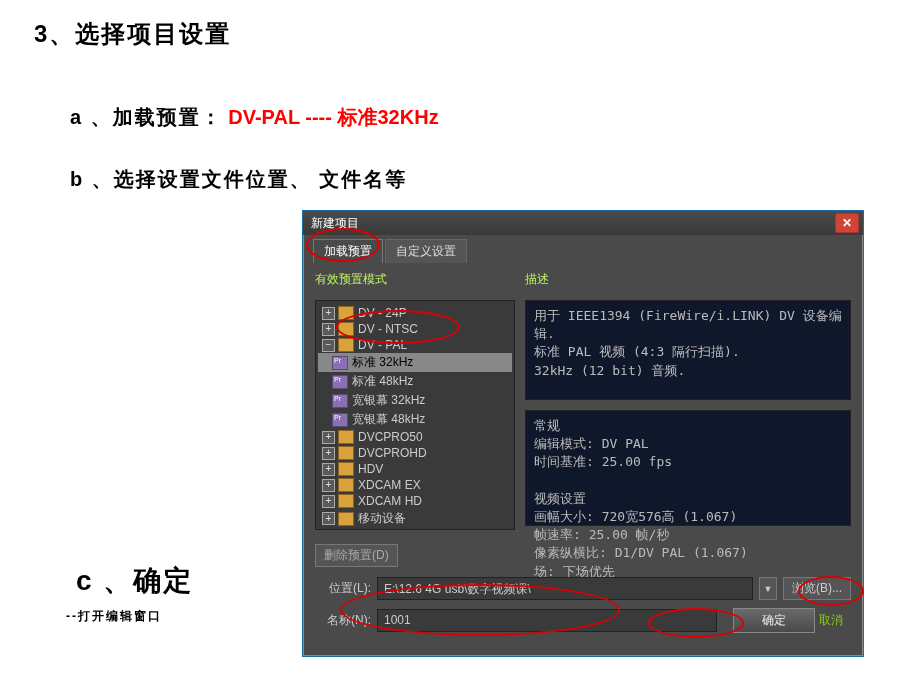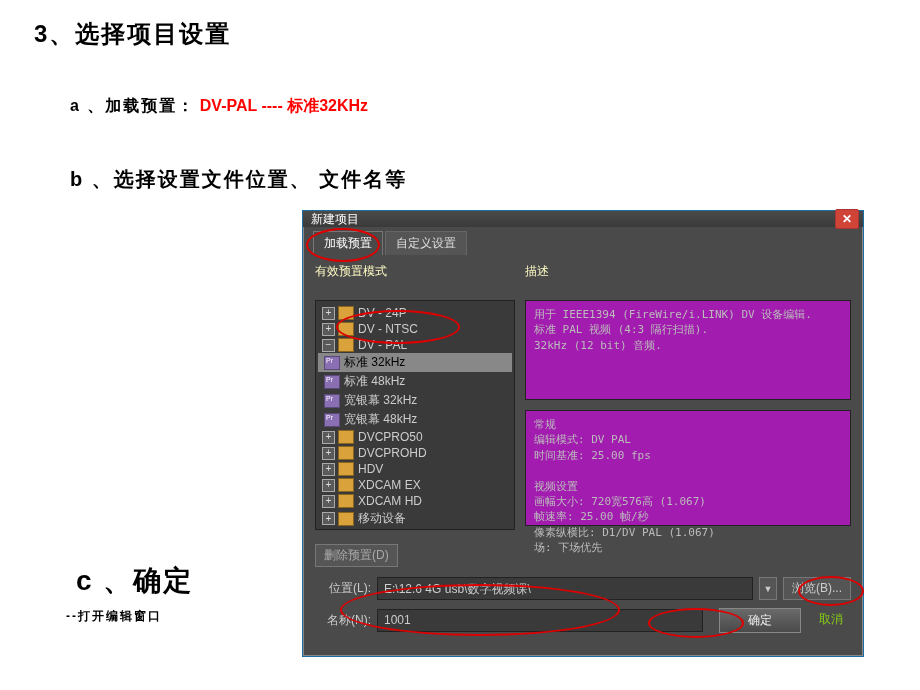--- a/index.html
+++ b/index.html
@@ -1,55 +1,55 @@
 <!DOCTYPE html>
 <html><head>
 <meta charset="utf-8">
 <style>
 body{margin:0;padding:0;font-family:"Microsoft YaHei","SimSun",sans-serif;background:#fff;width:920px;height:690px;position:relative}
 .outer-text{position:absolute}
 .h1{left:34px;top:18px;font-size:24px;font-weight:bold;letter-spacing:2px}
-.line-a{left:70px;top:96px;font-size:16px}
+.line-a{left:70px;top:104px;font-size:20px}
 .line-a .black{font-weight:bold;letter-spacing:2px}
 .line-a .red{color:#ff0000;font-weight:bold}
 .line-b{left:70px;top:166px;font-size:20px;font-weight:bold;letter-spacing:2px}
 .line-c{left:76px;top:562px;font-size:28px;font-weight:bold;letter-spacing:2px}
 .line-d{left:66px;top:608px;font-size:12px;font-weight:bold;letter-spacing:2px}
 .dialog{position:absolute;left:302px;top:210px;width:560px;height:445px;background:#4a4a4a;border:1px solid #1a6ea5;box-shadow:0 0 0 1px #888 inset;font-size:12px;color:#ccc}
-.titlebar{height:16px;background:linear-gradient(#4a4a4a,#3a3a3a);display:flex;align-items:center;padding:0 4px}
+.titlebar{height:24px;background:linear-gradient(#4a4a4a,#3a3a3a);display:flex;align-items:center;padding:0 4px}
 .titlebar-text{flex:1;color:#fff;padding-left:4px}
 .close-btn{width:22px;height:18px;background:#d04437;border:1px solid #a33;border-radius:2px;display:flex;align-items:center;justify-content:center;color:#fff;font-size:12px;font-weight:bold}
 .tab-row{display:flex;padding:4px 6px 0 10px;gap:2px}
 .tab{padding:3px 10px;background:#555;border:1px solid #666;border-bottom:none;color:#ddd;font-size:12px}
 .tab.active{background:#4a4a4a;color:#fff;border-color:#777}
 .content{padding:8px 12px;display:flex;gap:10px}
 .left-panel{width:200px}
-.panel-label{font-size:12px;color:#fef9c3;margin-bottom:20px}
+.panel-label{font-size:12px;color:#bef264;margin-bottom:12px}
 .tree-box{background:#3a3a3a;border:1px solid #222;height:220px;overflow:auto;padding:4px 2px;font-size:12px}
 .tree-item{display:flex;align-items:center;padding:1px 2px;white-space:nowrap}
 .tree-item.l1{padding-left:4px}
-.tree-item.l2{padding-left:6px}
+.tree-item.l2{padding-left:14px}
 .expander{width:11px;height:11px;border:1px solid #aaa;background:#5a5a5a;display:inline-flex;align-items:center;justify-content:center;margin-right:3px;font-size:10px;line-height:1;color:#ddd}
 .folder{width:14px;height:12px;background:#d9a23a;border:1px solid #8a6520;margin-right:4px;display:inline-block}
 .preset-icon{width:14px;height:12px;background:#8a6fb3;border:1px solid #5a4a7a;margin-right:4px;display:inline-block;position:relative}
 .preset-icon::after{content:"Pr";position:absolute;font-size:7px;color:#fff;left:1px;top:0}
 .tree-item.selected{background:#888;color:#000}
 .right-panel{flex:1}
-.desc-box,.general-box{background:#a21caf;border:1px solid #222;padding:6px 8px;font-size:11px;color:#bbb;line-height:1.4;font-family:"SimSun",monospace}
+.desc-box,.general-box{background:#0f172a;border:1px solid #222;padding:6px 8px;font-size:13px;color:#bbb;line-height:1.4;font-family:"SimSun",monospace}
 .desc-box{height:86px;margin-bottom:10px}
 .general-box{height:102px}
 .delete-row{padding:0 12px;margin-top:6px}
 .btn-small{background:#555;border:1px solid #777;color:#aaa;padding:2px 8px;font-size:12px;display:inline-block}
 .bottom-area{padding:10px 12px 8px 12px}
 .field-row{display:flex;align-items:center;margin-bottom:8px;gap:6px}
 .field-label{width:56px;font-size:12px;color:#ccc;text-align:right}
 .field-input{flex:1;background:#3a3a3a;border:1px solid #222;color:#ccc;padding:3px 6px;font-size:12px;height:15px}
 .browse-btn{background:#555;border:1px solid #777;color:#ccc;padding:2px 8px;font-size:12px}
 .dropdown-arrow{width:16px;background:#555;border:1px solid #777;color:#ccc;display:flex;align-items:center;justify-content:center;font-size:9px;height:21px}
-.action-row{display:flex;justify-content:flex-end;gap:14px;padding-right:4px}
+.action-row{display:flex;justify-content:flex-end;align-items:center;padding-right:4px}
 .ok-btn{background:linear-gradient(#6a6a6a,#4a4a4a);border:1px solid #888;color:#eee;padding:3px 28px;font-size:12px}
 .cancel-text{color:#84cc16;font-size:12px;padding:3px 4px}
 .ring{position:absolute;border:2px solid #d00;border-radius:50%;pointer-events:none}
 .ring1{left:306px;top:228px;width:70px;height:30px}
 .ring2{left:336px;top:310px;width:120px;height:30px}
 .ring3{left:340px;top:584px;width:276px;height:48px;border-radius:50%/50%}
 .ring4{left:648px;top:608px;width:92px;height:26px}
 .ring5{left:798px;top:576px;width:62px;height:26px}
 </style>
 </head>

